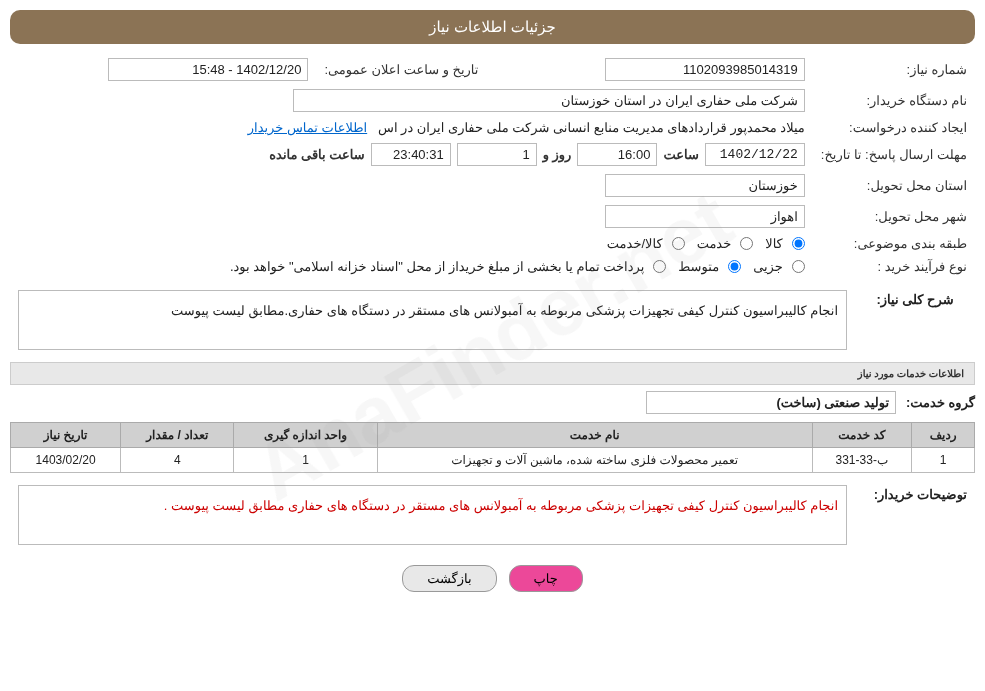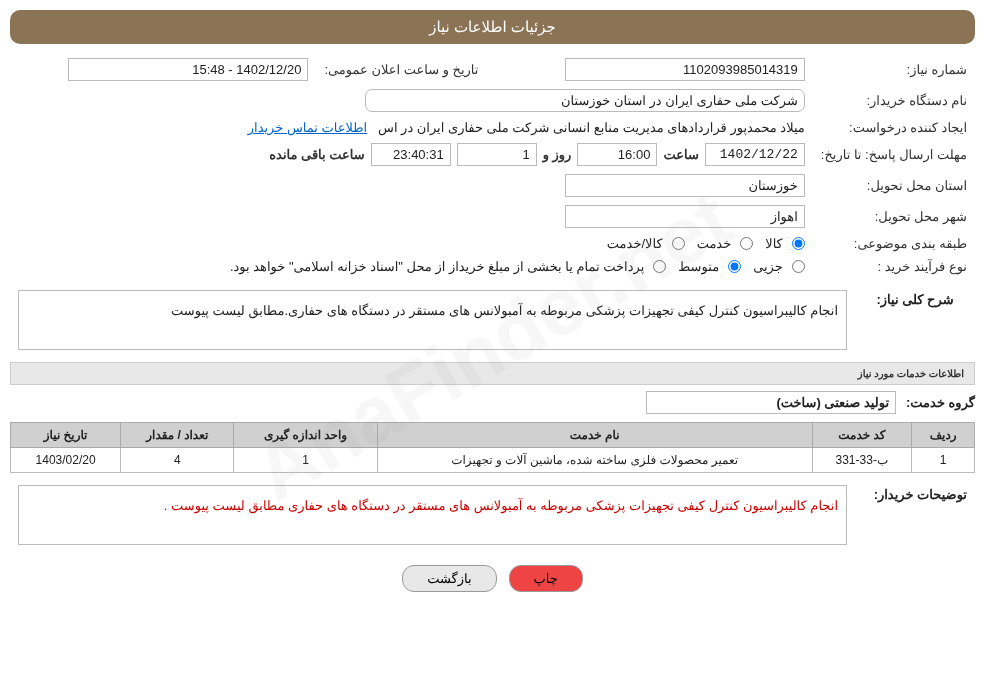--- a/index.html
+++ b/index.html
@@ -46,21 +46,21 @@
     }
     .value-box {
       border: 1px solid #bbb;
       background: #fff;
       padding: 3px 6px;
       min-height: 22px;
       display: inline-block;
       text-align: right;
     }
     .value-box-medium {
-      width: 240px;
+      width: 200px;
     }
     .value-box-small {
       width: 100px;
       font-family: Liberation Mono, monospace;
     }
     .value-box-xsmall {
       width: 80px;
     }
     .row-flex {
       display: flex;
@@ -143,21 +143,21 @@
     }
     .btn {
       padding: 5px 24px;
       font-size: 13px;
       font-family: Tahoma, Arial, sans-serif;
       cursor: pointer;
       border: 1px solid #999;
       border-radius: 12px;
     }
     .btn-print {
-      background: #ef4444;
+      background: #ec4899;
     }
     .btn-back {
       background: #e8e8e8;
     }
     .watermark {
       position: fixed;
       top: 50%;
       left: 50%;
       transform: translate(-50%, -50%) rotate(-30deg);
       opacity: 0.07;
@@ -197,21 +197,21 @@
       <td style="width:20px;"></td>
       <td class="label-cell" style="text-align:right;">تاریخ و ساعت اعلان عمومی:</td>
       <td>
         <span class="value-box value-box-medium">1402/12/20 - 15:48</span>
       </td>
     </tr>
 
     <tr>
       <td class="label-cell">نام دستگاه خریدار:</td>
       <td colspan="4">
-        <span class="value-box" style="width:440px;border-radius:7px;">شرکت ملی حفاری ایران در استان خوزستان</span>
+        <span class="value-box" style="width:512px;">شرکت ملی حفاری ایران در استان خوزستان</span>
       </td>
     </tr>
 
     <tr>
       <td class="label-cell">ایجاد کننده درخواست:</td>
       <td colspan="4">
         <span>میلاد محمدپور قراردادهای مدیریت منابع انسانی شرکت ملی حفاری ایران در اس</span>
         &nbsp;
         <span class="link-text">اطلاعات تماس خریدار</span>
       </td>

